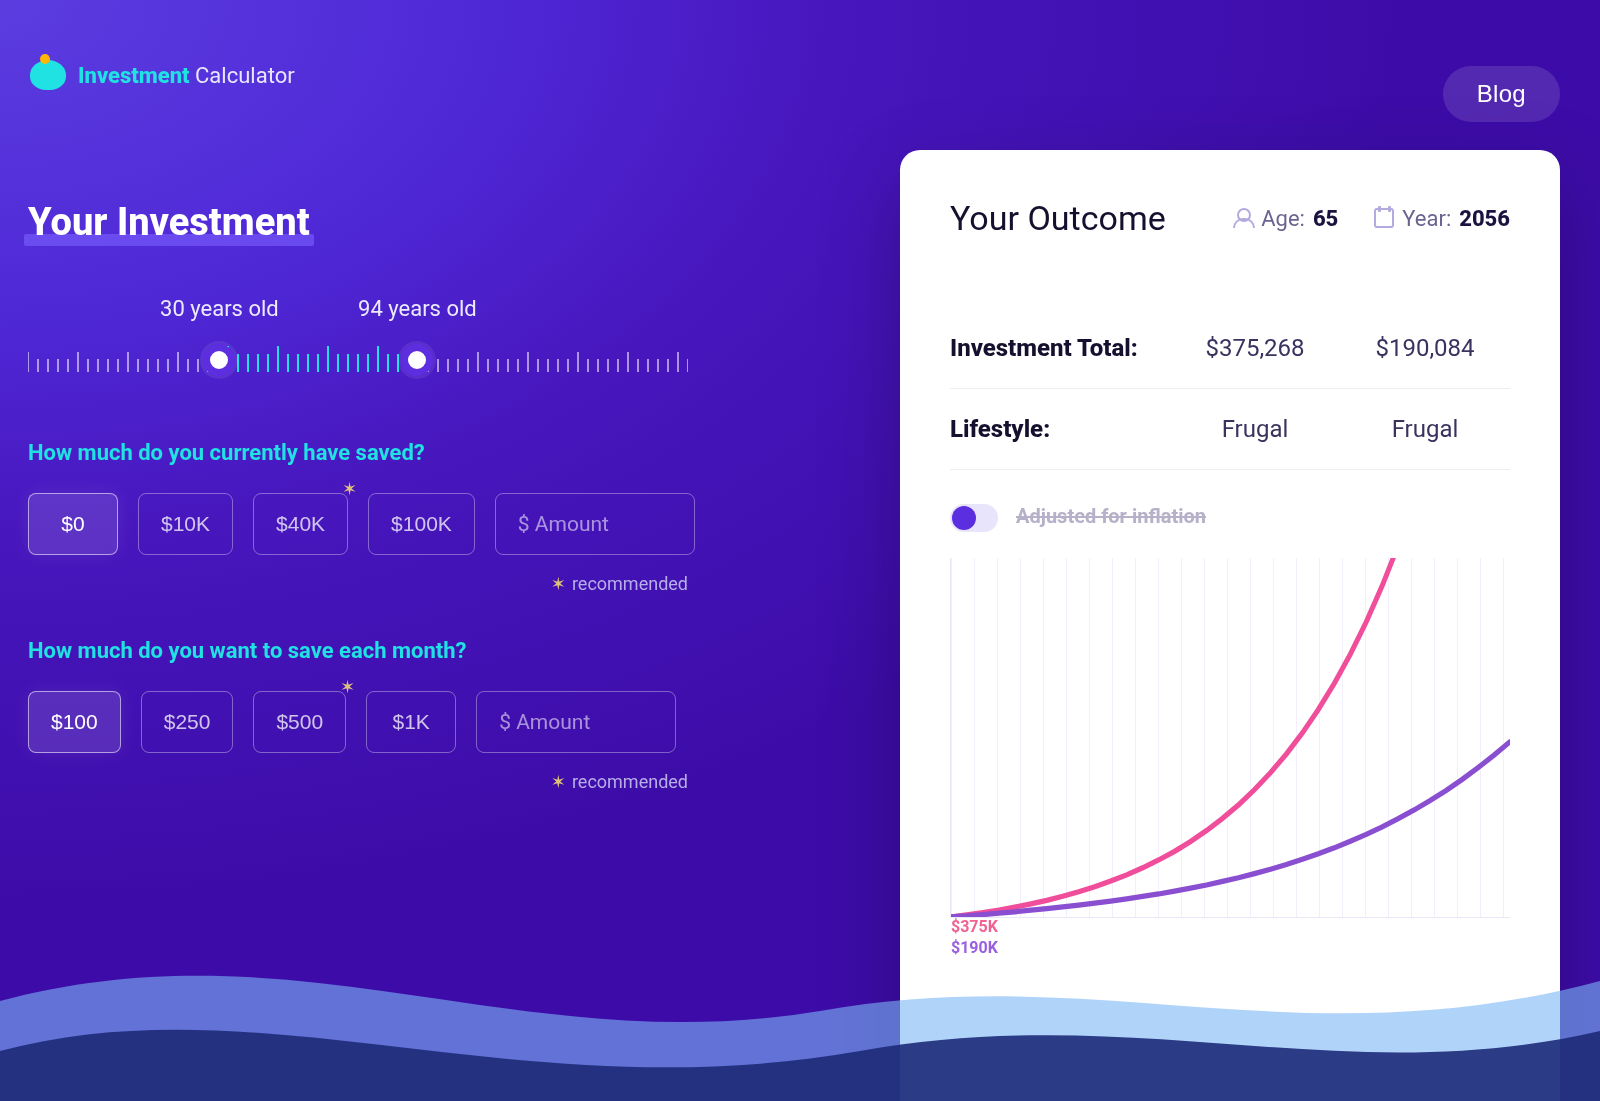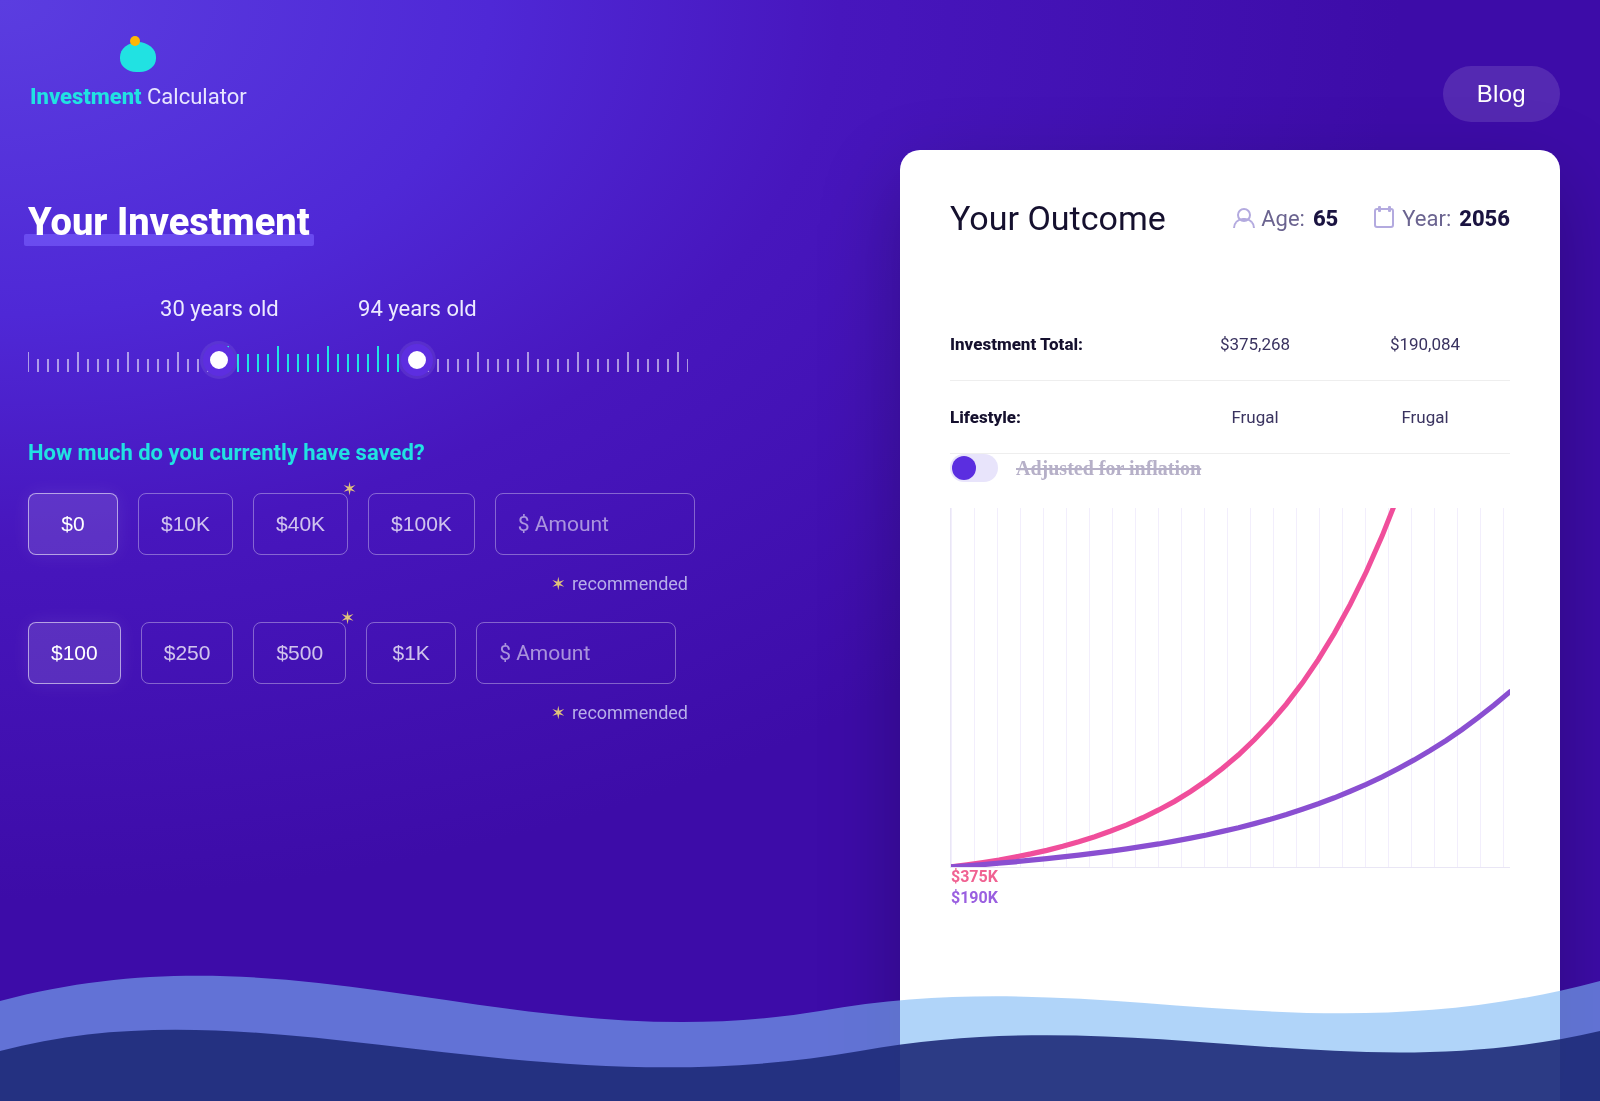--- a/index.html
+++ b/index.html
@@ -21,21 +21,20 @@
     left: 30px;
     right: 40px;
     display: flex;
     justify-content: space-between;
     align-items: center;
   }
   .brand {
     display: flex;
     align-items: center;
     gap: 12px;
-    flex-direction: column;
   }
   .piggy {
     width: 36px; height: 30px;
     position: relative;
   }
   .piggy .body {
     position:absolute; inset:0;
     background:#21e2e2;
     border-radius: 50% 50% 45% 45%;
   }
@@ -225,31 +224,31 @@
     display:grid;
     grid-template-columns: 1fr 170px 170px;
     align-items:center;
   }
   .tbl-head { font-size:18px; }
   .tbl-head .agg { color:#f06292; text-align:center; }
   .tbl-head .con { color:#9a5fe0; text-align:center; }
   .tbl-row {
     border-top:1px solid #eee;
     padding: 26px 0;
-    font-size:17px;
+    font-size:24px;
   }
   .tbl-row:first-of-type { border-top:none; }
   .tbl-row.last { border-bottom:1px solid #eee; }
   .tbl-row .label { font-weight:800; color:#15102e; }
   .tbl-row .val { text-align:center; color:#3a3360; }
 
   
   .toggle-row {
-    display:flex; align-items:center; gap:18px;
-    font-family: Liberation Serif, serif;
+    display:flex; gap:18px;
+    margin-top: 34px;
   }
   .toggle {
     width:48px; height:28px; border-radius:14px;
     background:#e8e4fb; position:relative; cursor:pointer;
   }
   .toggle .dot{
     position:absolute; left:2px; top:2px;
     width:24px; height:24px; border-radius:50%;
     background:#5b2ee0;
   }
@@ -395,20 +394,21 @@
       <button class="chip">$40K<span class="spark">✶</span></button>
       <button class="chip">$100K</button>
       <div class="chip input">$ Amount</div>
     </div>
   <div class="recommended">
     <span class="star">✶</span>
     <span>recommended</span>
   </div>
 
   
+  <div class="question">How much do you want to save each month?</div>
   <div class="chips" id="chips-monthly">
       <button class="chip selected">$100</button>
       <button class="chip">$250</button>
       <button class="chip">$500<span class="spark">✶</span></button>
       <button class="chip">$1K</button>
       <div class="chip input">$ Amount</div>
     </div>
   <div class="recommended">
     <span class="star">✶</span>
     <span>recommended</span>

